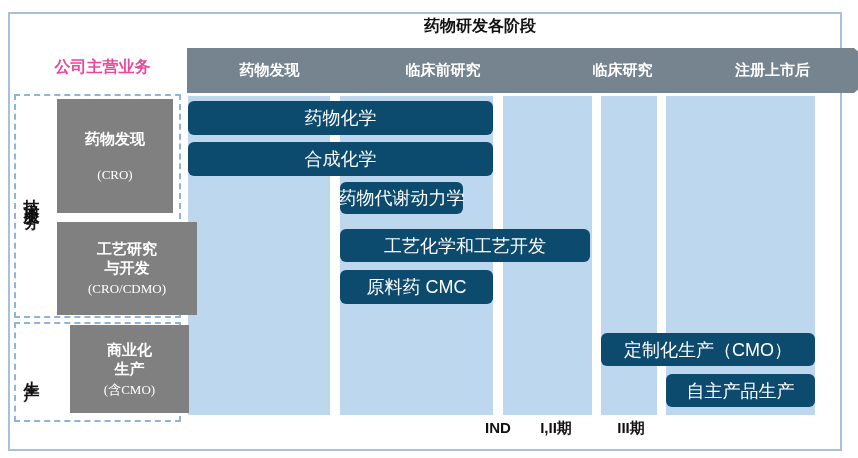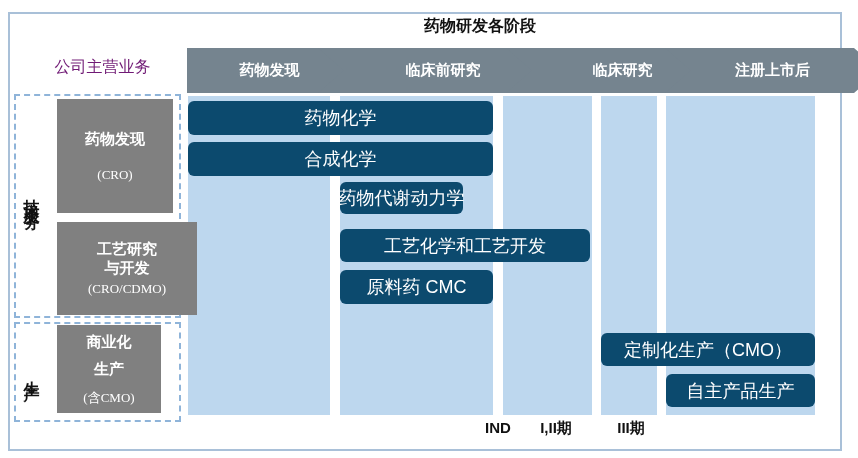--- a/index.html
+++ b/index.html
@@ -11,21 +11,21 @@
   .frame{
     position:absolute;left:8px;top:12px;width:830px;height:435px;
     border:2px solid #a9c0d8;background:#fff;
   }
   .title{
     position:absolute;left:360px;top:16px;width:240px;text-align:center;
     font-size:16px;font-weight:bold;color:#111;
   }
   .left-header{
     position:absolute;left:30px;top:57px;width:145px;text-align:center;
-    font-size:16px;font-weight:normal;color:#701a75;
+    font-size:16px;font-weight:bold;color:#ec4899;
   }
   
   .chev{
     position:absolute;top:48px;height:45px;background:#75848f;
     color:#fff;font-size:15px;font-weight:bold;
     display:flex;align-items:center;justify-content:center;
   }
   .chev-first{clip-path:polygon(0 0,calc(100% - 26px) 0,100% 50%,calc(100% - 26px) 100%,0 100%);padding-right:26px;}
   .chev-mid{clip-path:polygon(0 0,calc(100% - 26px) 0,100% 50%,calc(100% - 26px) 100%,0 100%,26px 50%);padding-left:26px;padding-right:26px;}
   
@@ -97,21 +97,21 @@
 
   <div class="gbox" style="left:57px;top:99px;width:116px;height:114px;">
     <span class="main">药物发现</span>
     <span class="sub">(CRO)</span>
   </div>
   <div class="gbox" style="left:57px;top:222px;width:140px;height:93px;">
     <span class="main">工艺研究</span>
     <span class="main">与开发</span>
     <span class="sub" style="margin-top:2px;">(CRO/CDMO)</span>
   </div>
-  <div class="gbox" style="left:57px;top:325px;width:104px;height:88px;gap:8px;">
+  <div class="gbox" style="left:70px;top:325px;width:119px;height:88px;">
     <span class="main">商业化</span>
     <span class="main">生产</span>
     <span class="sub" style="margin-top:2px;">(含CMO)</span>
   </div>
 
   <span class="milestone" style="left:498px;">IND</span>
   <span class="milestone" style="left:556px;">I,II期</span>
   <span class="milestone" style="left:631px;">III期</span>
 </div>
 

